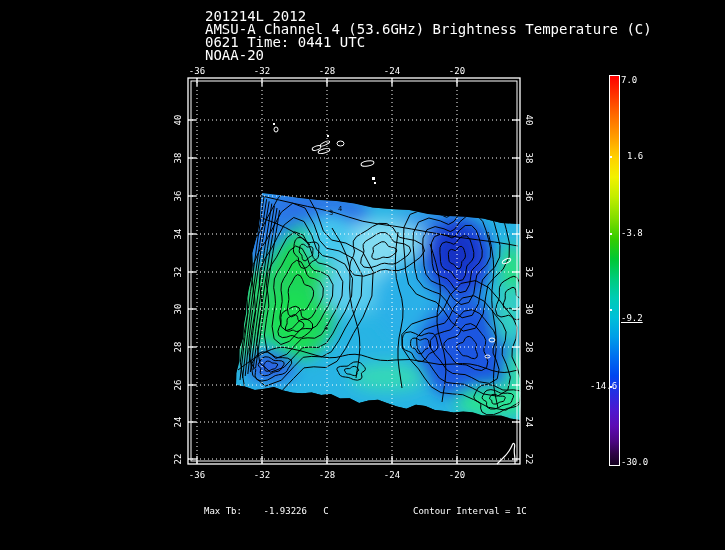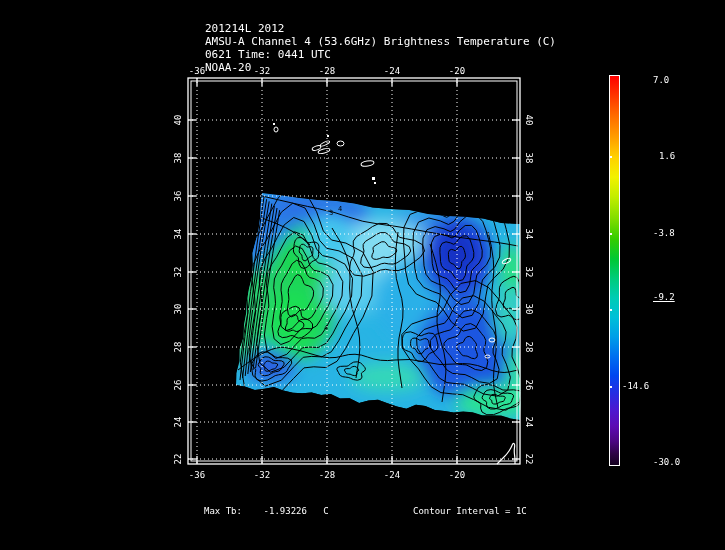--- a/index.html
+++ b/index.html
@@ -1,22 +1,22 @@
 <!DOCTYPE html>
 <html><head>
 <meta charset="utf-8">
 <style>
   html,body{margin:0;padding:0;background:#000;}
   #screen{position:relative;width:725px;height:550px;background:#000;overflow:hidden;
           font-family:"DejaVu Sans Mono",monospace;color:#fff;}
-  #title-block{position:absolute;left:205px;top:22px;font-size:11px;line-height:13px;white-space:pre;}
+  #title-block{position:absolute;left:205px;top:10px;font-size:14px;line-height:13px;white-space:pre;}
   .tline{white-space:pre;}
   #map-svg{position:absolute;left:0;top:0;}
   #colorbar{position:absolute;border:1px solid #fff;}
-  .cb-label{position:absolute;font-size:9px;line-height:11px;white-space:pre;margin-left:32px;}
+  .cb-label{position:absolute;font-size:9px;line-height:11px;white-space:pre;}
   .cb-tick{position:absolute;width:2px;height:2px;background:#fff;}
   .footer{position:absolute;font-size:9px;white-space:pre;}
   #footer-maxtb{left:204px;top:506px;}
   #footer-ci{left:413px;top:506px;}
   svg text{font-family:"DejaVu Sans Mono",monospace;font-size:9px;fill:#fff;}
   svg text.clab{font-size:7px;fill:#000;}
 </style>
 </head>
 <body>
 
@@ -217,21 +217,21 @@
         <text x="0" y="3" text-anchor="middle" transform="translate(178 459) rotate(-90)">22</text>
         <text x="0" y="3" text-anchor="middle" transform="translate(529 459) rotate(90)">22</text>
       </g>
   </svg>
 
   <div id="colorbar" style="left: 609px; top: 75px; width: 9px; height: 389px; background: linear-gradient(rgb(255, 0, 0) 0%, rgb(255, 42, 0) 4%, rgb(255, 106, 0) 10%, rgb(255, 160, 0) 16%, rgb(255, 210, 0) 21%, rgb(242, 242, 0) 26%, rgb(195, 238, 0) 31%, rgb(125, 220, 0) 37%, rgb(51, 204, 0) 42%, rgb(0, 200, 51) 47%, rgb(0, 204, 122) 52%, rgb(0, 204, 180) 57%, rgb(0, 192, 216) 62%, rgb(0, 159, 232) 67%, rgb(0, 112, 240) 72%, rgb(0, 70, 240) 77%, rgb(42, 42, 224) 82%, rgb(77, 23, 207) 86%, rgb(92, 11, 180) 90%, rgb(74, 6, 128) 94%, rgb(46, 3, 71) 97%, rgb(20, 0, 30) 100%);"></div>
   <div id="cb-labels">
       <div class="cb-label" style="left: 621px; top: 75px;">7.0</div>
       <div class="cb-label" style="left: 621px; top: 151px; padding-left: 6px;">1.6</div>
       <div class="cb-label" style="left: 621px; top: 228px;">-3.8</div>
-      <div class="cb-label" style="left: 621px; top: 292px; text-decoration: underline;">-9.2</div>
+      <div class="cb-label" style="left: 621px; top: 313px; text-decoration: underline;">-9.2</div>
       <div class="cb-label" style="left: 590px; top: 381px;">-14.6</div>
       <div class="cb-label" style="left: 621px; top: 457px;">-30.0</div>
       <div class="cb-tick" style="left: 610px; top: 156px;"></div>
       <div class="cb-tick" style="left: 610px; top: 233px;"></div>
       <div class="cb-tick" style="left: 610px; top: 309px;"></div>
       <div class="cb-tick" style="left: 610px; top: 386px;"></div>
     </div>
 
   <div class="footer" id="footer-maxtb">Max Tb:    -1.93226   C</div>
   <div class="footer" id="footer-ci">Contour Interval = 1C</div>

